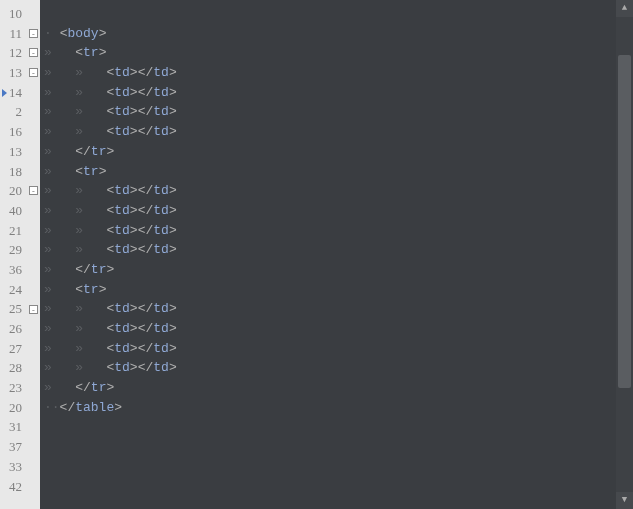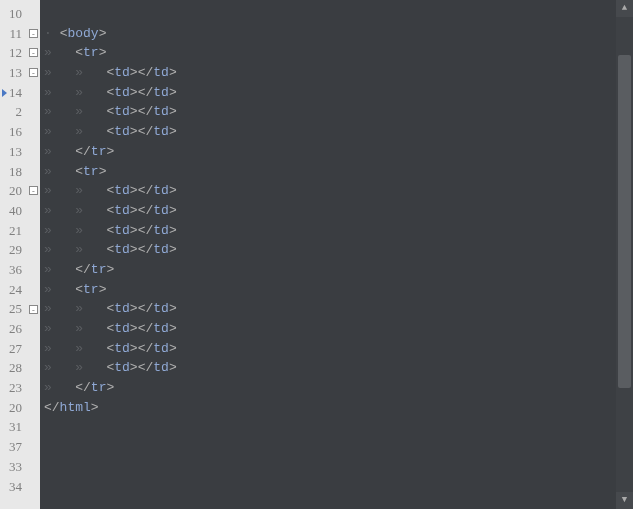--- a/index.html
+++ b/index.html
@@ -121,21 +121,21 @@
       <div class="gutter-line">24</div>
       <div class="gutter-line">25</div>
       <div class="gutter-line">26</div>
       <div class="gutter-line">27</div>
       <div class="gutter-line">28</div>
       <div class="gutter-line">23</div>
       <div class="gutter-line">20</div>
       <div class="gutter-line">31</div>
       <div class="gutter-line">37</div>
       <div class="gutter-line">33</div>
-      <div class="gutter-line">34</div>
+      <div class="gutter-line">42</div>
     </div>
   <div class="fold-col" id="foldcol">
       <div class="fold-mark" style="top: 28.7px;">-</div>
       <div class="fold-mark" style="top: 48.4px;">-</div>
       <div class="fold-mark" style="top: 68.1px;">-</div>
       <div class="fold-mark" style="top: 186.3px;">-</div>
       <div class="fold-mark" style="top: 304.5px;">-</div>
     </div>
   <div class="code" id="code">
     <div class="code-line"></div>
@@ -151,21 +151,21 @@
       <div class="code-line"><span class="ws">»</span><span>   </span><span class="ws">»</span><span>   </span><span class="punct">&lt;</span><span class="tag">td</span><span class="punct">&gt;</span><span class="punct">&lt;/</span><span class="tag">td</span><span class="punct">&gt;</span></div>
       <div class="code-line"><span class="ws">»</span><span>   </span><span class="ws">»</span><span>   </span><span class="punct">&lt;</span><span class="tag">td</span><span class="punct">&gt;</span><span class="punct">&lt;/</span><span class="tag">td</span><span class="punct">&gt;</span></div>
       <div class="code-line"><span class="ws">»</span><span>   </span><span class="ws">»</span><span>   </span><span class="punct">&lt;</span><span class="tag">td</span><span class="punct">&gt;</span><span class="punct">&lt;/</span><span class="tag">td</span><span class="punct">&gt;</span></div>
       <div class="code-line"><span class="ws">»</span><span>   </span><span class="punct">&lt;/</span><span class="tag">tr</span><span class="punct">&gt;</span></div>
       <div class="code-line"><span class="ws">»</span><span>   </span><span class="punct">&lt;</span><span class="tag">tr</span><span class="punct">&gt;</span></div>
       <div class="code-line"><span class="ws">»</span><span>   </span><span class="ws">»</span><span>   </span><span class="punct">&lt;</span><span class="tag">td</span><span class="punct">&gt;</span><span class="punct">&lt;/</span><span class="tag">td</span><span class="punct">&gt;</span></div>
       <div class="code-line"><span class="ws">»</span><span>   </span><span class="ws">»</span><span>   </span><span class="punct">&lt;</span><span class="tag">td</span><span class="punct">&gt;</span><span class="punct">&lt;/</span><span class="tag">td</span><span class="punct">&gt;</span></div>
       <div class="code-line"><span class="ws">»</span><span>   </span><span class="ws">»</span><span>   </span><span class="punct">&lt;</span><span class="tag">td</span><span class="punct">&gt;</span><span class="punct">&lt;/</span><span class="tag">td</span><span class="punct">&gt;</span></div>
       <div class="code-line"><span class="ws">»</span><span>   </span><span class="ws">»</span><span>   </span><span class="punct">&lt;</span><span class="tag">td</span><span class="punct">&gt;</span><span class="punct">&lt;/</span><span class="tag">td</span><span class="punct">&gt;</span></div>
       <div class="code-line"><span class="ws">»</span><span>   </span><span class="punct">&lt;/</span><span class="tag">tr</span><span class="punct">&gt;</span></div>
-      <div class="code-line"><span class="punct">&lt;/</span><span class="tag">html</span><span class="punct">&gt;</span></div>
+      <div class="code-line"><span class="ws">··</span><span class="punct">&lt;/</span><span class="tag">table</span><span class="punct">&gt;</span></div>
       <div class="code-line"></div>
       <div class="scrollbar-v">
       <div class="btn up">▲</div>
       <div class="track">
         <div class="thumb" id="thumb" style="top: 8%; height: 70%;"></div>
       </div>
       <div class="btn down">▼</div>
     </div>
   </div>
 </div>

